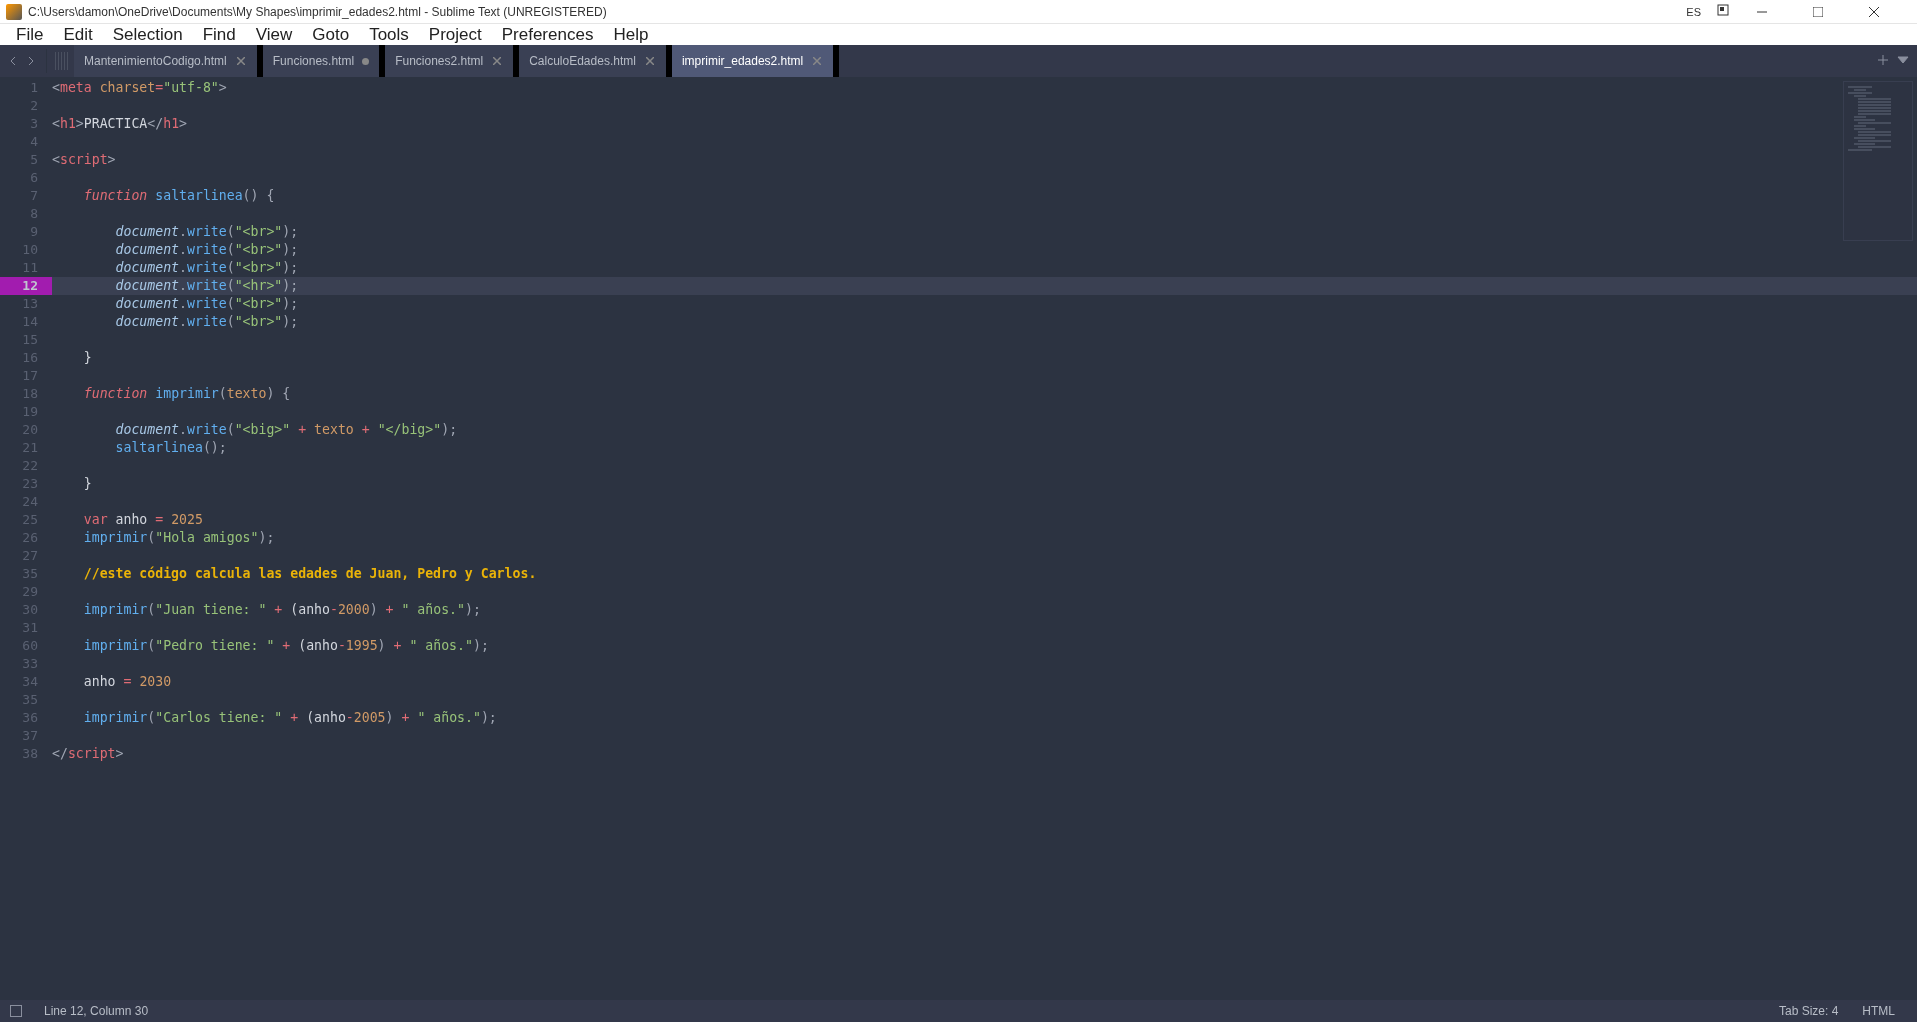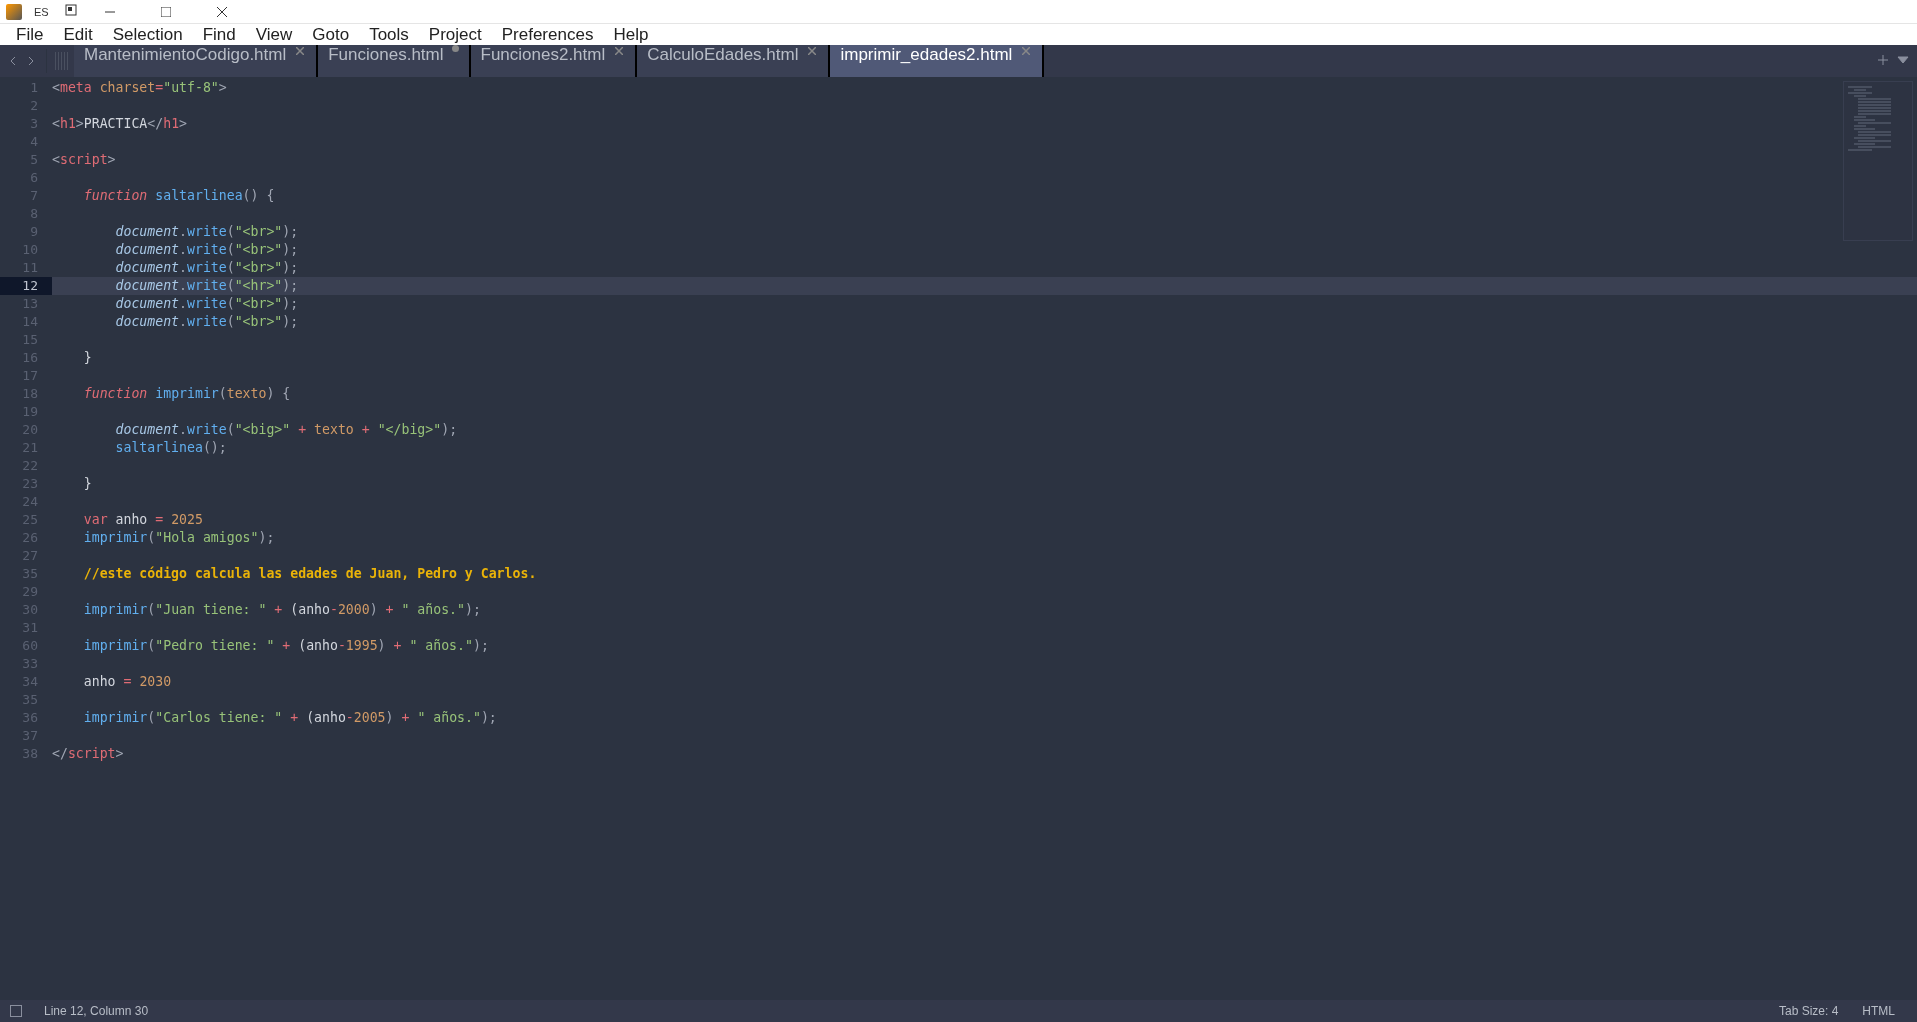--- a/index.html
+++ b/index.html
@@ -56,27 +56,27 @@
   display: flex;
   align-items: stretch;
 }
 .navbtns { display:flex; align-items:center; padding:0 6px; gap:4px; }
 .navbtn { width:14px; height:14px; display:flex; align-items:center; justify-content:center; }
 .navbtn svg { stroke:#8a8f9e; fill:#8a8f9e; }
 .vdivider { width:1px; background:#2c3341; margin:4px 2px; }
 .vbars { display:flex; gap:2px; padding:6px 6px; align-items:center; }
 .vbars span { width:1px; height:18px; background:#4a5060; }
 .tab {
-  display:flex; 
+  display:flex; align-items:center;
   padding: 0 10px;
   gap:8px;
-  font-size:17px;
+  font-size:12px;
   color:#b8bdc7;
   background:#3a4054;
-  border-right:2px solid #000000;
+  border-right:6px solid #000000;
   cursor:pointer;
   position:relative;
 }
 .tab.active { background:#505977; color:#fff; }
 .tab-close, .tab-dirty {
   width:12px; height:12px;
   display:flex; align-items:center; justify-content:center;
   color:#888;
 }
 .tab-close svg { width:8px; height:8px; stroke:#888; stroke-width:1.5; }
@@ -89,21 +89,21 @@
 .gutter {
   width:52px;
   background:#2c3341;
   color:#5a6172;
   font-family: Consolas, monospace;
   font-size:13px;
   text-align:right;
   padding-top:2px;
 }
 .gutter-line { height:18px; line-height:18px; padding-right:14px; }
-.gutter-line.current { background:#0f172a; color:#c0c5d0; font-weight:normal; }
+.gutter-line.current { background:#a21caf; color:#c0c5d0; font-weight:bold; }
 
 .code {
   flex:1;
   font-family: Consolas, monospace;
   font-size:13.2px;
   line-height:18px;
   padding-top:2px;
   white-space:pre;
   color:#d3d7de;
 }
@@ -152,20 +152,21 @@
 .c-num   { color:#d19a66; }
 .c-txt   { color:#d3d7de;margin-top:6px; }
 .c-cmt   { color:#eab308;font-weight:bold; }
 pre.code-line { margin:0; font:inherit; }
 </style>
 </head>
 <body>
 
 <div class="titlebar">
   <div class="titlebar-icon"></div>
+  <div class="titlebar-text">C:\Users\damon\OneDrive\Documents\My Shapes\imprimir_edades2.html - Sublime Text (UNREGISTERED)</div>
   <div class="titlebar-right">
     <div class="lang">ES</div>
     <div>
       <svg width="12" height="12">
           <rect x="1" y="1" width="10" height="10" stroke="#333" fill="none"></rect>
           <rect x="3" y="3" width="4" height="4" fill="#333"></rect>
         </svg>
     </div>
     <div class="winbtn">
       <svg>

